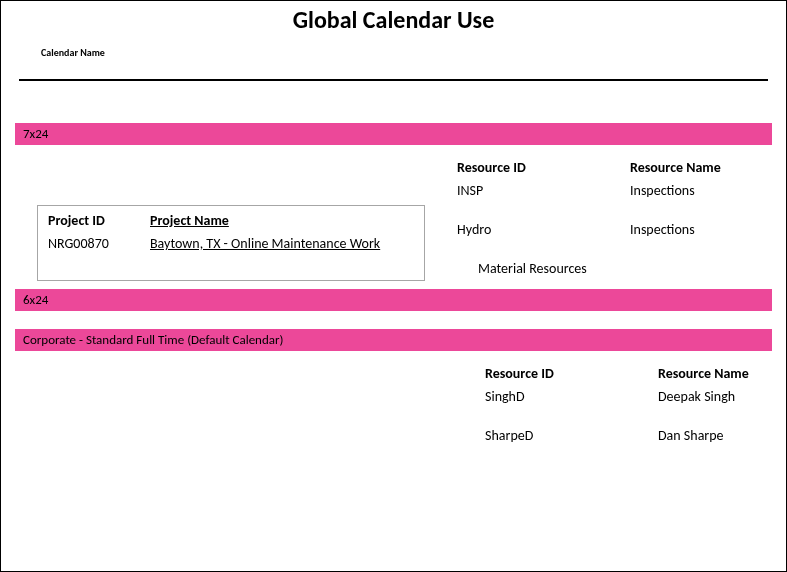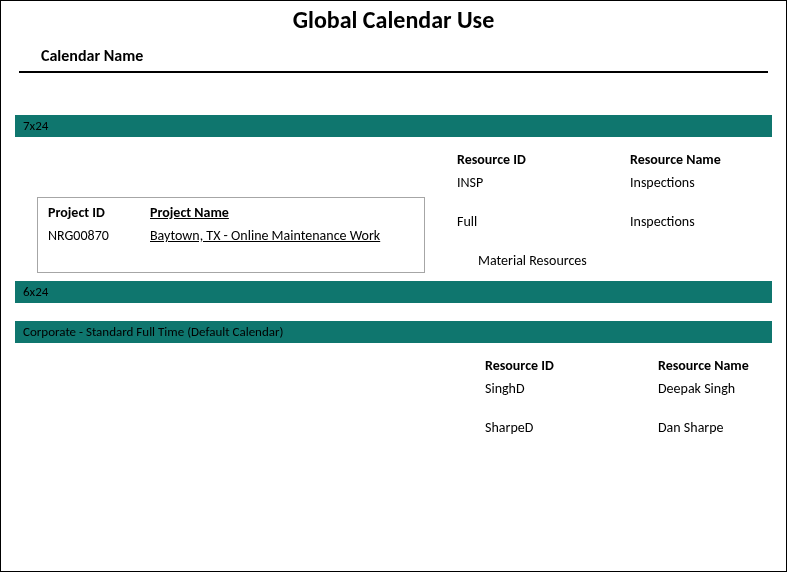--- a/index.html
+++ b/index.html
@@ -19,31 +19,31 @@
   .title {
     text-align: center;
     font-family: "Gill Sans MT", "Gill Sans", Calibri, sans-serif;
     font-size: 24px;
     font-weight: bold;
     padding-top: 4px;
     padding-bottom: 6px;
   }
   .section-header {
     font-family: "Gill Sans MT", "Gill Sans", Calibri, sans-serif;
-    font-size: 16px;
+    font-size: 10px;
     font-weight: bold;
-    padding: 6px 0 6px 22px;
+    padding: 6px 0 20px 22px;
     border-bottom: 2px solid #000;
     margin: 0 18px;
   }
   .content {
     padding: 42px 14px 0 14px;
   }
   .gray-band {
-    background: #0f766e;
+    background: #ec4899;
     height: 22px;
     line-height: 22px;
     font-size: 13px;
     padding-left: 8px;
     margin-bottom: 8px;
   }
   .gray-band.sep {
     margin-top: 0;
   }
   .row-wrap {
@@ -113,21 +113,21 @@
       <div class="resources-box">
         <div class="tbl-head">
           <div class="col-rid">Resource ID</div>
           <div class="col-rname">Resource Name</div>
         </div>
         <div class="tbl-row">
           <div class="col-rid">INSP</div>
           <div class="col-rname">Inspections</div>
         </div>
         <div class="tbl-row">
-          <div class="col-rid">Full</div>
+          <div class="col-rid">Hydro</div>
           <div class="col-rname">Inspections</div>
         </div>
         <div class="tbl-row">
           <div class="col-rname">Material Resources</div>
         </div>
       </div>
     </div>
 
     <div class="gray-band sep">6x24</div>
 

